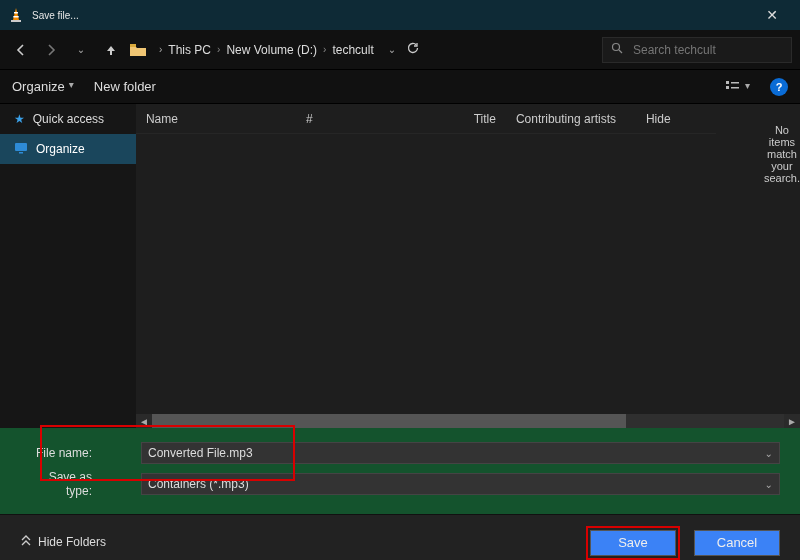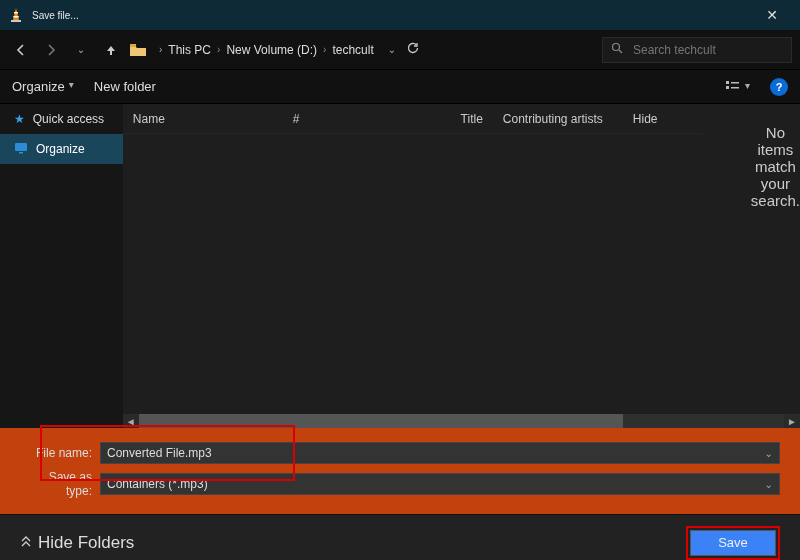--- a/index.html
+++ b/index.html
@@ -39,39 +39,39 @@
   .monitor-icon { font-size:12px; color:#6fb8ea; }
 
   .filearea { flex:1; display:flex; flex-direction:row; background:#1e1e1e; position:relative;gap:48px; }
   .colheaders { height:30px; display:flex; align-items:center; border-bottom:1px solid #262626; color:#ccc; font-size:12px; }
   .colheaders .col { padding:0 10px; }
   .col-name { width:160px; }
   .col-num { width:40px; }
   .col-title { width:170px;text-align:right; }
   .col-contrib { width:130px; }
   .col-album { width:80px; }
-  .empty-msg { text-align:center; padding-top:20px; color:#ccc; font-size:15px; }
+  .empty-msg { text-align:center; padding-top:20px; color:#ccc; font-size:11px; }
   .hscroll { position:absolute; bottom:0; left:0; right:0; height:14px; background:#2a2a2a; display:flex; align-items:center; }
   .hscroll .track { flex:1; height:14px; background:#2f2f2f; position:relative; }
   .hscroll .thumb { position:absolute; left:0; top:0; height:100%; width:75%; background:#555; }
   .hscroll .arrow { width:16px; text-align:center; color:#aaa; font-size:10px; }
 
   
-  .fields { background:#c2410c; padding:14px 20px 10px 20px; }
+  .fields { background:#14532d; padding:14px 20px 10px 20px; }
   .fieldrow { display:flex; align-items:center; margin-bottom:6px; }
   .fieldlabel { width:80px; text-align:right; padding-right:8px; font-size:12px; color:#ddd; }
-  .fieldinput { flex:1; position:relative; }
+  .fieldinput { flex:1; position:relative;margin-left:41px; }
   .fieldinput .combo { height:22px; background:#333; border:1px solid #444; color:#ddd; display:flex; align-items:center; padding:0 22px 0 6px; font-size:12px; position:relative; }
   .fieldinput .combo .caret { position:absolute; right:6px; top:50%; transform:translateY(-50%); color:#aaa; font-size:10px; }
   .highlight-box { position:absolute; border:2px solid #d80000; pointer-events:none; }
   .hl-fields { left:40px; top:425px; width:255px; height:56px; }
 
   
   .footer { height:56px; background:#222; display:flex; align-items:center; padding:0 20px; gap:14px; border-top:1px solid #111; }
-  .hidefolders { display:flex; align-items:center; gap:6px; color:#ddd; font-size:17px; cursor:pointer; }
+  .hidefolders { display:flex; gap:6px; color:#ddd; font-size:12px; cursor:pointer; }
   .footer-spacer { flex:1; }
   .btn { width:86px; height:26px; background:#3b82f6; border:1px solid #555; color:#eee; font-size:13px; display:flex; align-items:center; justify-content:center; cursor:pointer; }
   .hl-save { border:2px solid #d80000; padding:2px; }
 
   
   .chev { font-size:10px; color:#aaa; }
 </style>
 </head>
 <body>
 
@@ -224,15 +224,16 @@
           <path d="M2 5 L6 1 L10 5" stroke="#ccc" stroke-width="1.3" fill="none"></path>
           <path d="M2 10 L6 6 L10 10" stroke="#ccc" stroke-width="1.3" fill="none"></path>
         </svg>
     </span>
     <span>Hide Folders</span>
   </span>
   <span class="footer-spacer"></span>
   <span class="hl-save">
     <span class="btn">Save</span>
   </span>
+  <span class="btn">Cancel</span>
 </div>
 
 <div class="highlight-box hl-fields"></div>
 
 </body></html>

